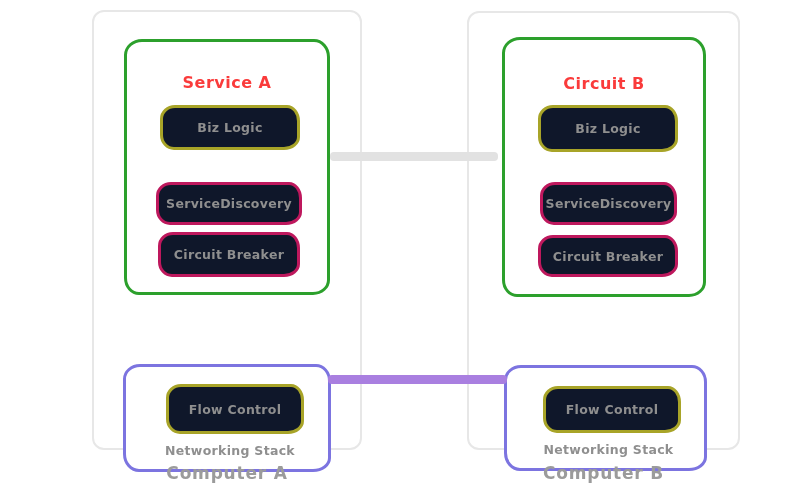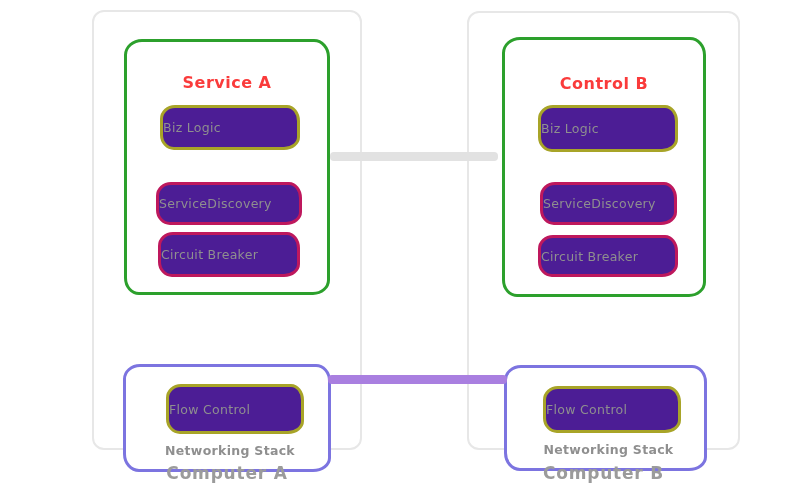--- a/index.html
+++ b/index.html
@@ -13,23 +13,23 @@
   }
   .service{
     position:absolute;background:#ffffff;border:3px solid #2ca02c;box-sizing:border-box;
     border-radius:18px 16px 17px 15px / 16px 18px 15px 17px;
   }
   .service-title{
     position:absolute;left:0;right:0;text-align:center;
     color:#fa3b3b;font-weight:bold;font-size:16px;letter-spacing:.5px;
   }
   .component{
-    position:absolute;background:#4c1d95;box-sizing:border-box;
-    display:flex;align-items:center;
-    color:#8f8f8f;font-weight:normal;font-size:12.5px;letter-spacing:.3px;
+    position:absolute;background:#0f172a;box-sizing:border-box;
+    display:flex;align-items:center;justify-content:center;
+    color:#8f8f8f;font-weight:bold;font-size:12.5px;letter-spacing:.3px;
     border-radius:15px 13px 16px 14px / 14px 16px 13px 15px;
   }
   .olive{border:3px solid #a8a428;}
   .orange{border:3px solid #be185d;}
   .network{
     position:absolute;background:#ffffff;border:3px solid #7c74e0;box-sizing:border-box;
     border-radius:17px 15px 18px 16px / 15px 17px 14px 18px;
     margin-top:31px;
   }
   .network-label{
@@ -68,21 +68,21 @@
       <div class="component olive" style="left:40px;top:17px;width:138px;height:50px;">
         <span>Flow Control</span>
       </div>
       <div class="network-label" style="top:76px;">Networking Stack</div>
     </div>
   </div>
 
   <div class="panel" style="left:467px;top:11px;width:273px;height:439px;">
 
     <div class="service" style="left:33px;top:24px;width:204px;height:260px;">
-      <div class="service-title" style="top:34px;">Control B</div>
+      <div class="service-title" style="top:34px;">Circuit B</div>
       <div class="component olive" style="left:33px;top:65px;width:140px;height:47px;">
         <span>Biz Logic</span>
       </div>
       <div class="component orange" style="left:35px;top:142px;width:137px;height:43px;">
         <span>ServiceDiscovery</span>
       </div>
       <div class="component orange" style="left:33px;top:195px;width:140px;height:42px;">
         <span>Circuit Breaker</span>
       </div>
     </div>

